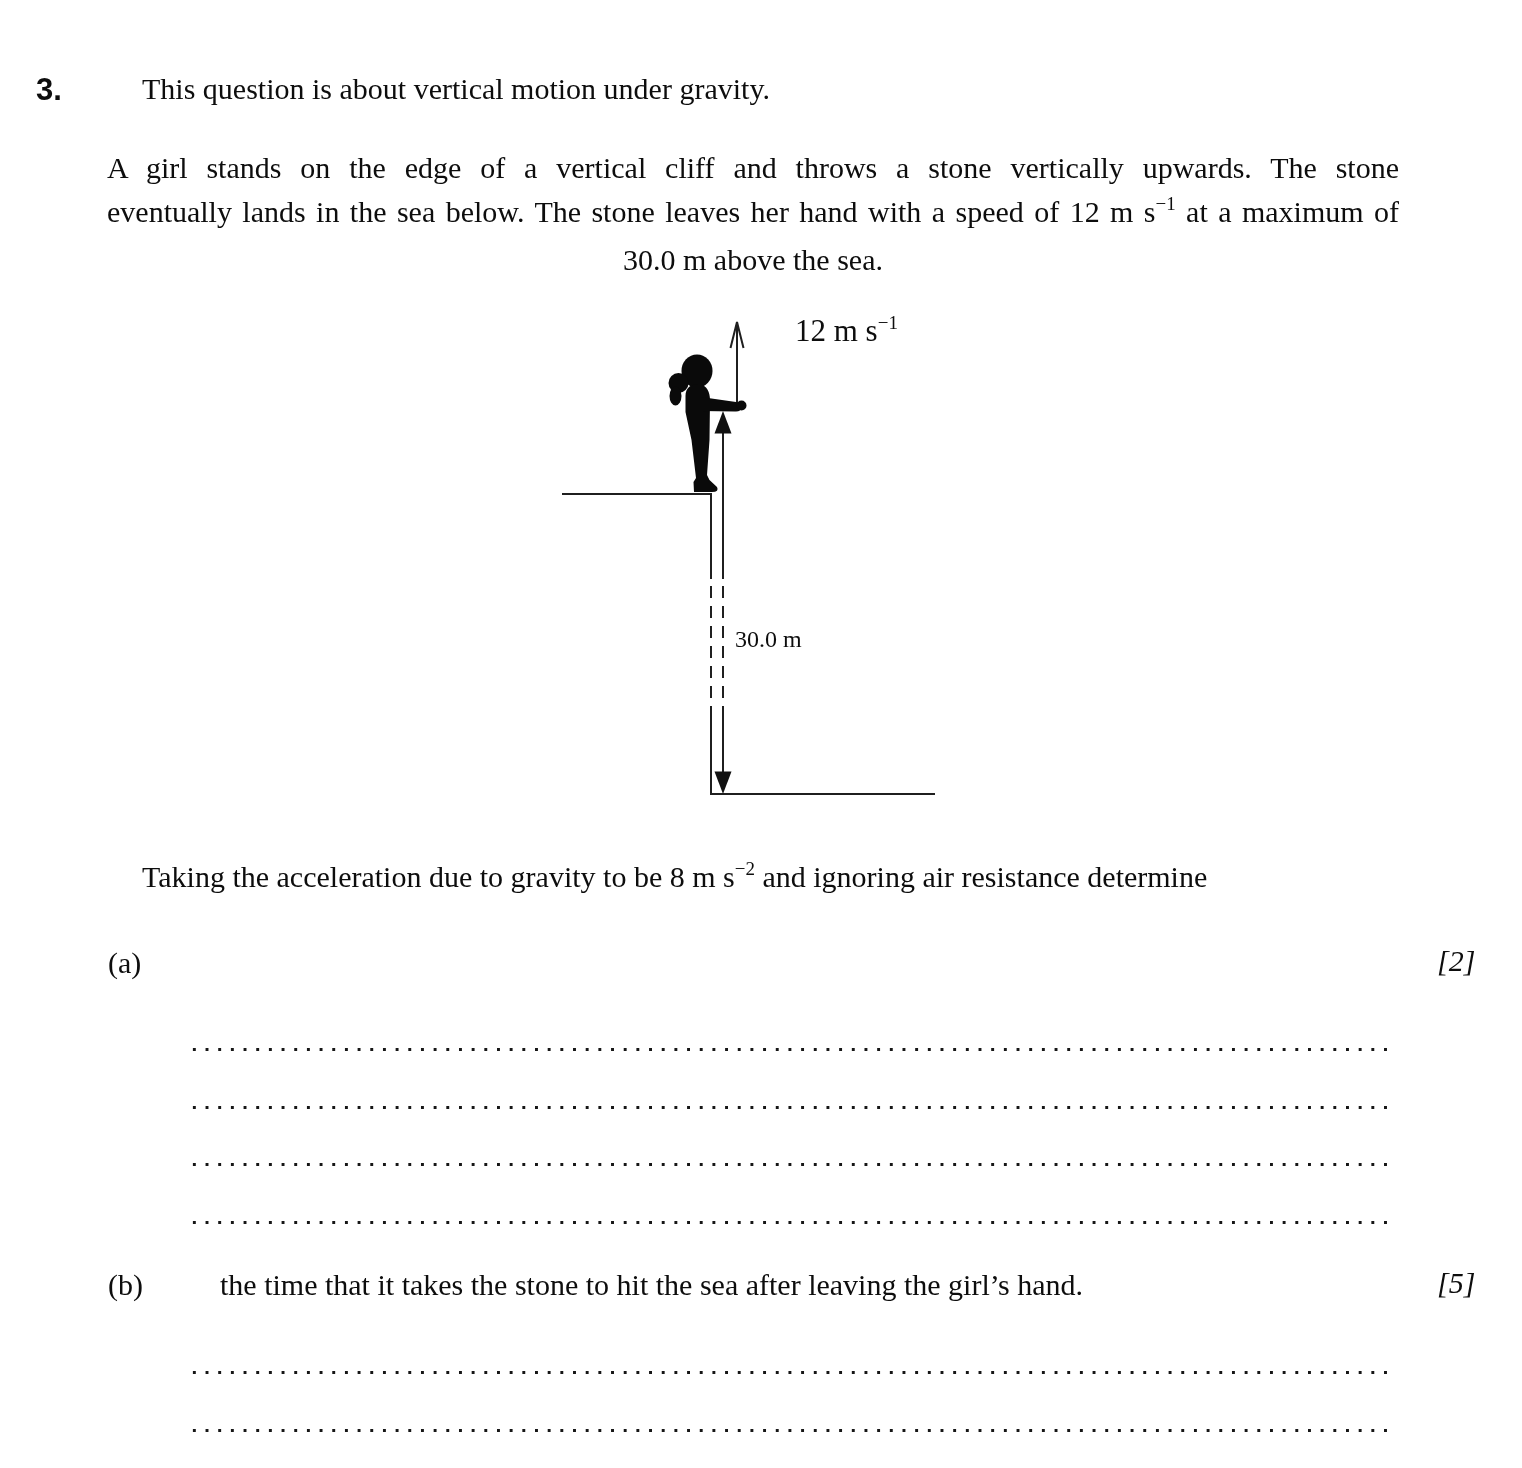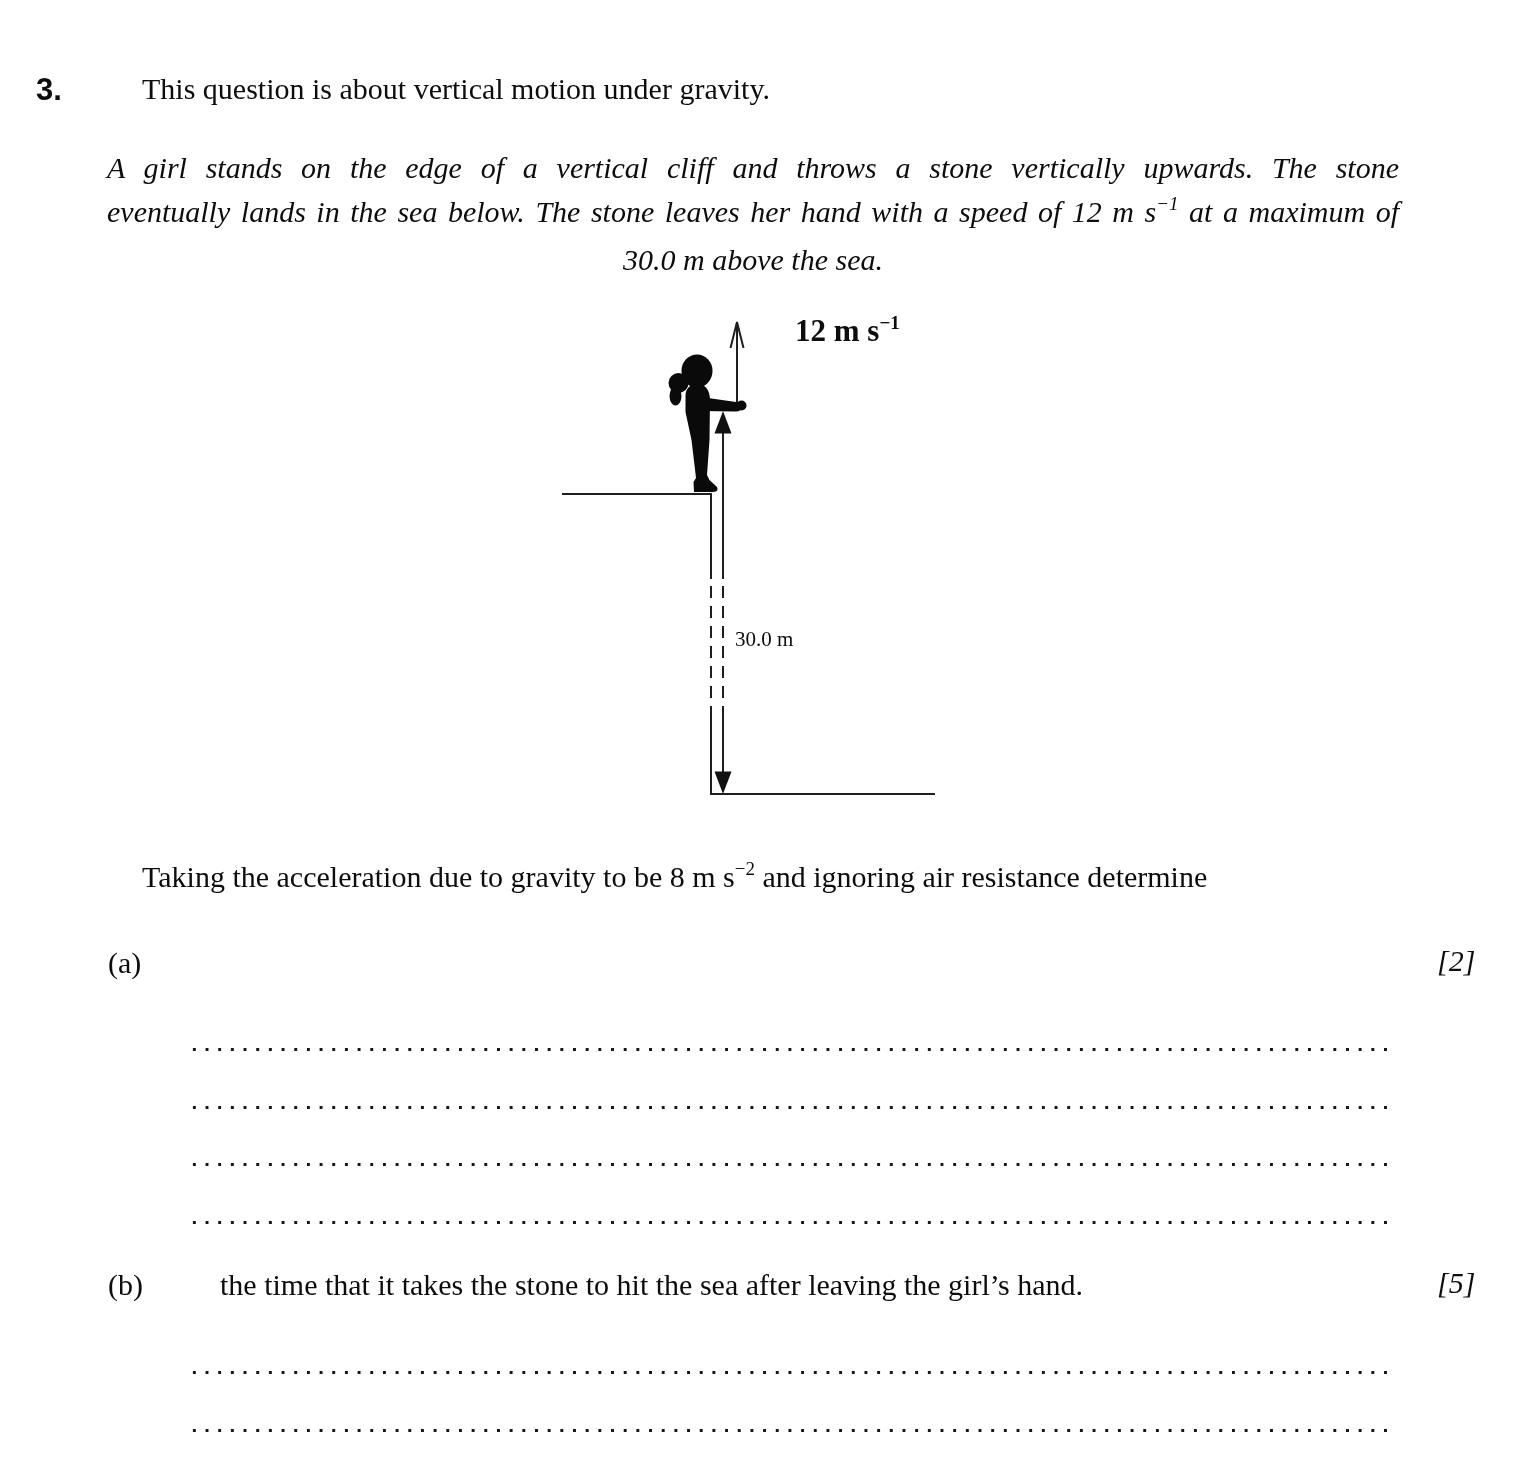--- a/index.html
+++ b/index.html
@@ -12,21 +12,21 @@
   .abs { position:absolute; }
   .qnum {
     left:36px; top:71px;
     font-family:"Liberation Sans", "DejaVu Sans", sans-serif;
     font-weight:700; font-size:31px; line-height:38px;
   }
   .textline { font-size:30px; line-height:38px; white-space:nowrap;margin-left:35px; }
   .intro   { left:107px; top:70px; }
   .para {
     left:107px; top:146px; width:1292px;
-    font-size:30px; line-height:44px;font-style:italic;
+    font-size:30px; line-height:44px;
   }
   .jline { text-align:justify; text-align-last:justify; white-space:nowrap; }
   .lline { text-align:center; white-space:nowrap; }
   .taking { left:107px; top:858px; }
   .sup {
     font-size:19px; position:relative; top:-12px;
     letter-spacing:0;
   }
   .part-label { font-size:30px; line-height:38px; }
   .pa-label { left:108px; top:944px; }
@@ -40,22 +40,22 @@
   .ans-b { left:188px; top:1371px; }
   .answer-line {
     width:1202px; height:3px; margin-bottom:54.6px;
     background-image:radial-gradient(circle, #161616 1.45px, rgba(0,0,0,0) 1.6px);
     background-size:12.68px 3px;
     background-repeat:repeat-x;
     background-position:0 50%;
   }
   .diagram { left:0; top:290px; width:1522px; height:520px; }
   .diagram svg { position:absolute; left:0; top:0; }
-  .lbl-speed { left:795px; top:22px; font-size:31px; line-height:38px; white-space:nowrap;font-weight:bold; }
-  .lbl-height { left:735px; top:330px; font-size:21px; line-height:38px; white-space:nowrap; }
+  .lbl-speed { left:795px; top:22px; font-size:31px; line-height:38px; white-space:nowrap; }
+  .lbl-height { left:735px; top:330px; font-size:24px; line-height:38px; white-space:nowrap; }
 </style>
 </head>
 <body>
 
 <div class="page">
 
   <div class="abs qnum">3.</div>
   <div class="abs textline intro">This question is about vertical motion under gravity.</div>
 
   <div class="abs para">

